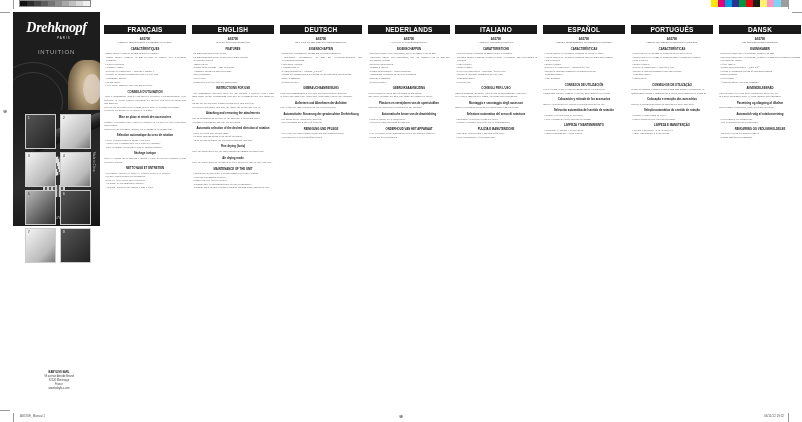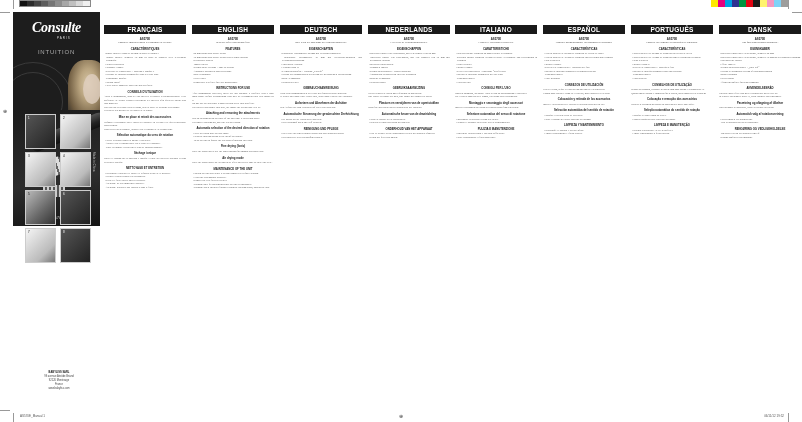--- a/index.html
+++ b/index.html
@@ -83,21 +83,21 @@
     <span style="background: rgb(244, 154, 193);"></span>
     <span style="background: rgb(127, 211, 247);"></span>
     <span style="background: rgb(157, 157, 156);"></span>
   </div>
 
 <div class="cover-full">
   <div class="arc" style="left:-10px;top:60px;width:60px;height:60px;"></div>
   <div class="arc" style="left:-20px;top:50px;width:80px;height:80px;"></div>
   <div class="hair"></div>
   <div class="face"></div>
-  <div class="brand">Consulte</div>
+  <div class="brand">Drehknopf</div>
   <div class="brand-sub">PARIS</div>
   <div class="series">INTUITION</div>
 </div>
 <div class="cover-lower">
   <div class="brush"></div>
   <div class="brush-head"></div>
   <div class="small-head"></div>
   <div class="side-txt">Made in China</div>
   <div class="model">AS570E</div>
 </div>

